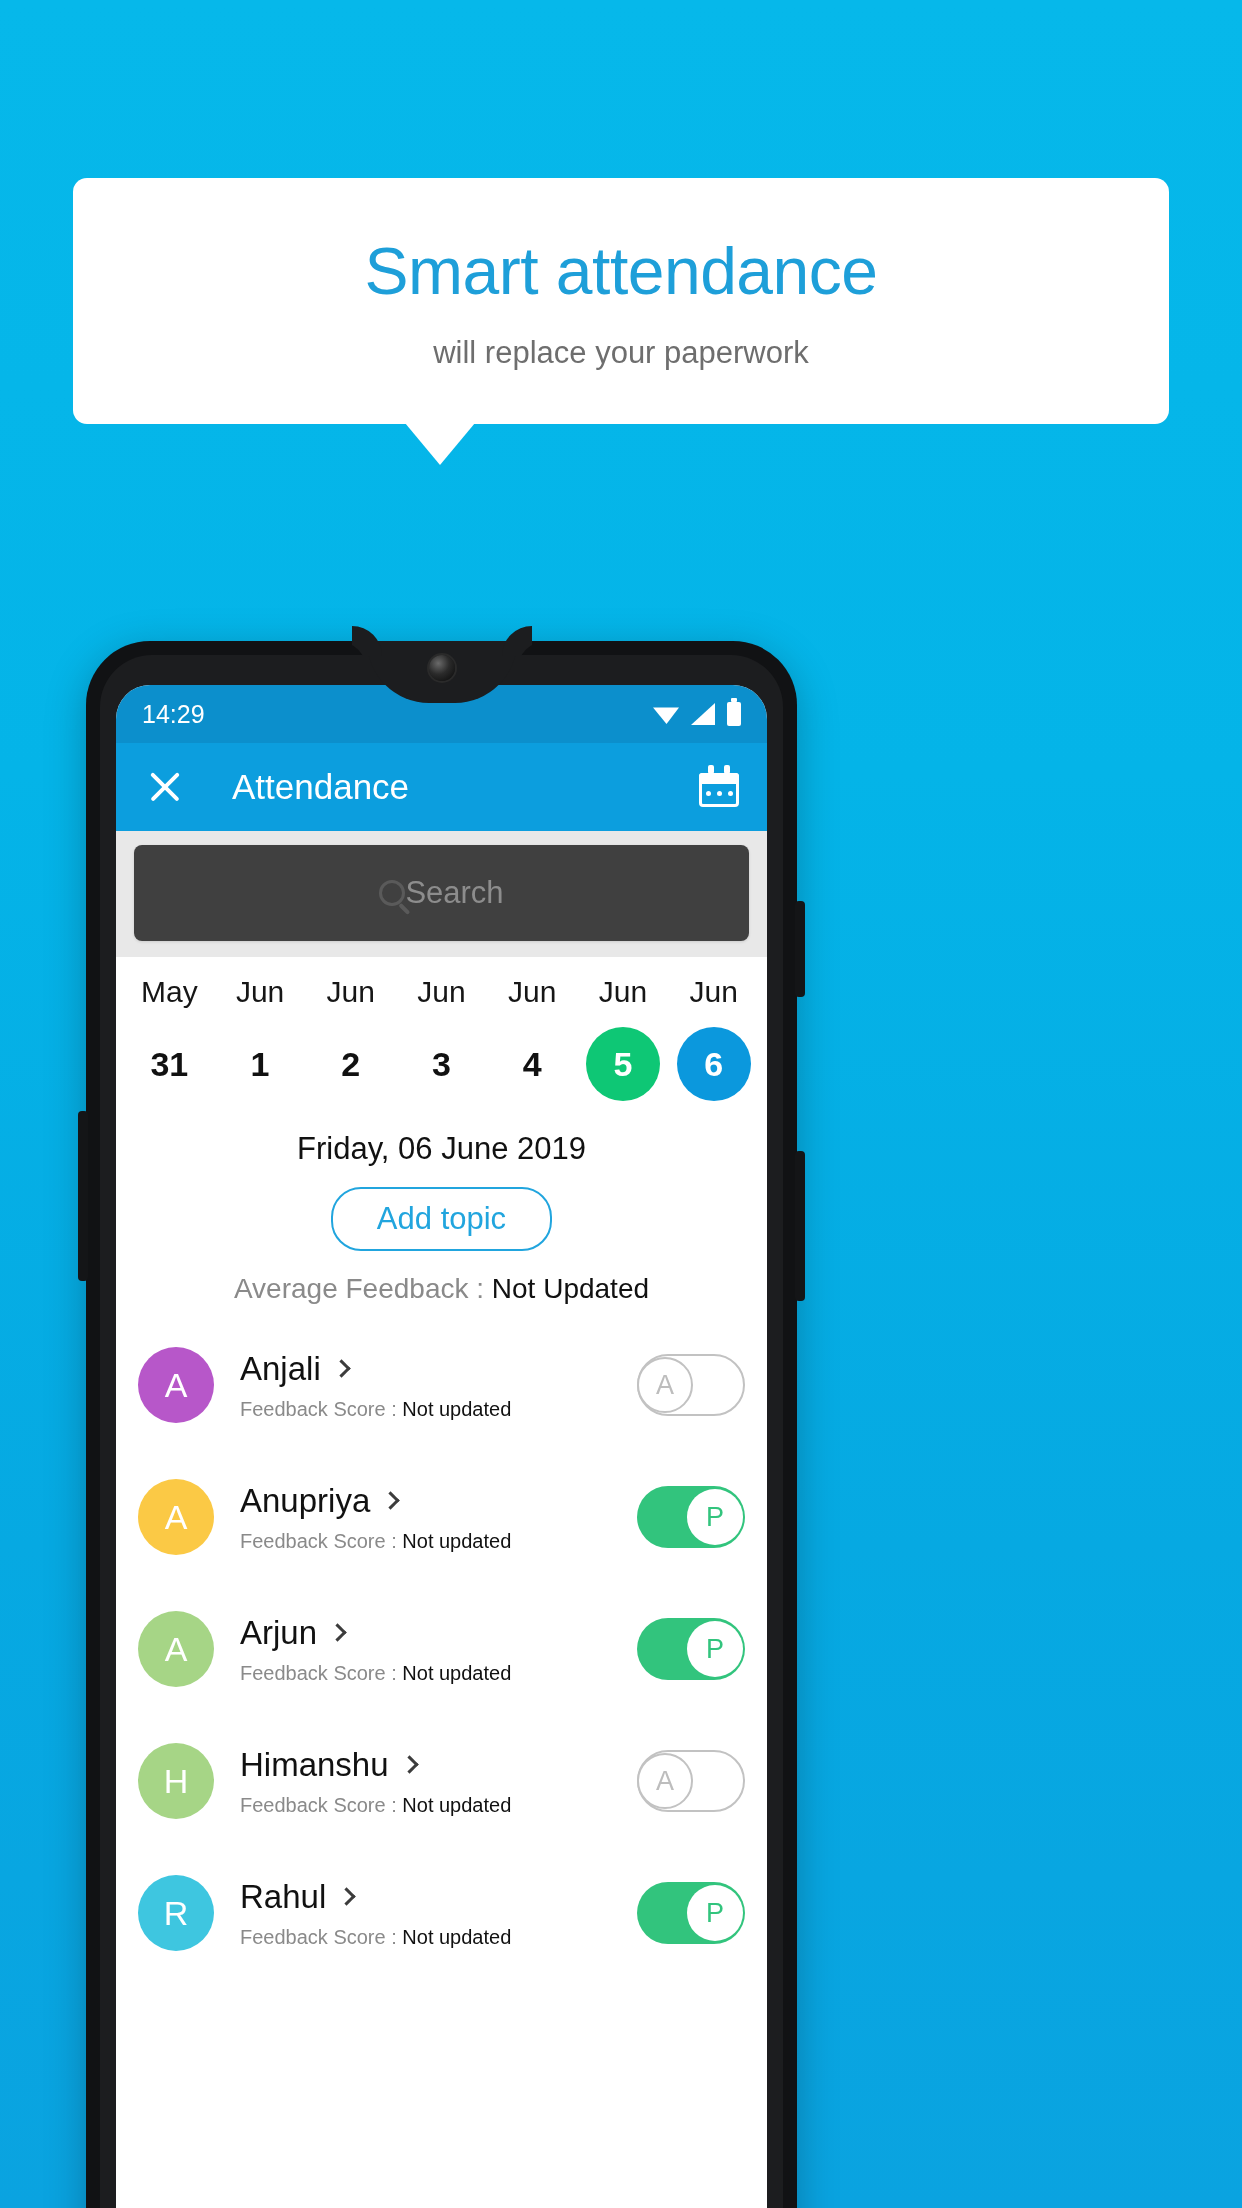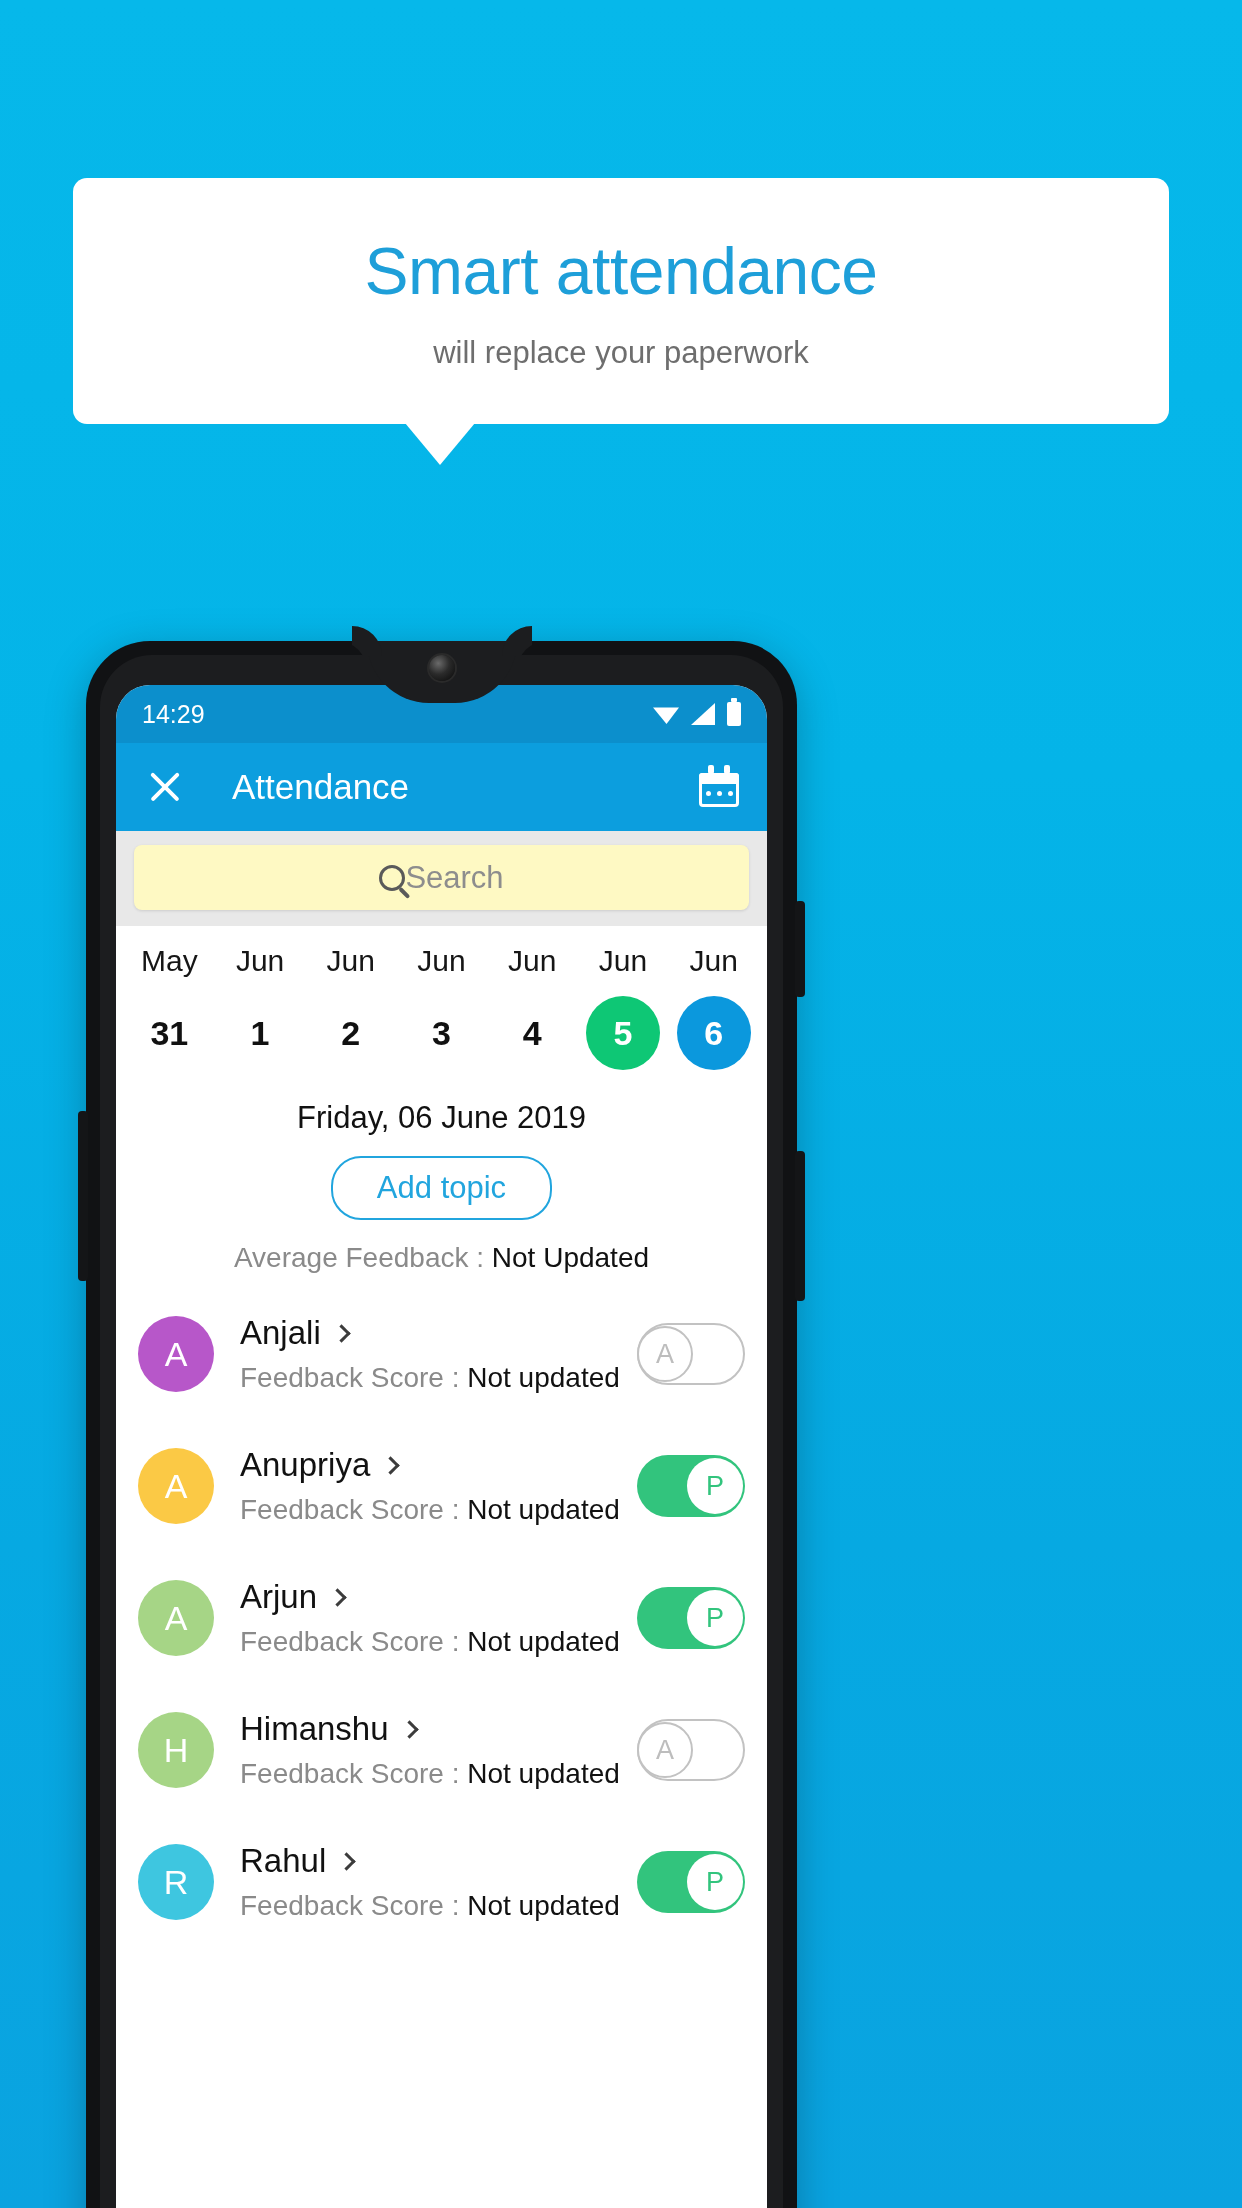--- a/index.html
+++ b/index.html
@@ -121,21 +121,21 @@
   }
   .cal-tab{position:absolute; top:0; width:6px; height:9px; background:#fff; border-radius:2px;}
   .cal-tab.l{left:11px;} .cal-tab.r{left:27px;}
   .cal-dots{position:absolute; left:9px; top:26px; display:flex; gap:6px;}
   .cal-dots i{width:5px;height:5px;background:#fff;border-radius:50%;display:block;}
   
   #search-wrap {
     background:#e8e8e8; padding:14px 18px 16px 18px;
   }
   #search-box {
-    height:65px; background:#fef9c3; border-radius:8px;
+    height:96px; background:#404040; border-radius:8px;
     display:flex; align-items:center; justify-content:center; 
     box-shadow:0 1px 3px rgba(0,0,0,.12);
   }
   .mag {
     width:26px; height:26px; border:3.5px solid #5a5a5a; border-radius:50%;
     position:relative; flex:none;
   }
   .mag:after{
     content:""; position:absolute; right:-9px; bottom:-7px; width:13px; height:3.5px;
     background:#5a5a5a; transform:rotate(45deg); border-radius:2px;
@@ -175,21 +175,21 @@
     display:flex; align-items:center; justify-content:center;
     color:#fff; font-size:34px; font-weight:400;
   }
   .row-mid{ flex:1; margin-left:26px; }
   .row-name{ display:flex; align-items:center; gap:14px; }
   .row-name span.nm{ font-size:33px; color:#111; }
   .chev{
     width:13px; height:13px; border-right:3.5px solid #3c3c3c;
     border-top:3.5px solid #3c3c3c; transform:rotate(45deg); display:block;
   }
-  .row-sub{ margin-top:10px; font-size:28px; }
+  .row-sub{ margin-top:10px; font-size:20px; }
   .row-sub .lbl{ color:#8a8a8a; }
   .row-sub .val{ color:#111; }
   
   .toggle{
     width:108px; height:62px; border-radius:34px; flex:none; position:relative;
     cursor:pointer;
   }
   .toggle.absent{ background:#fff; border:2.5px solid #c2c2c2; }
   .toggle.present{ background:#32c47d; }
   .knob{

